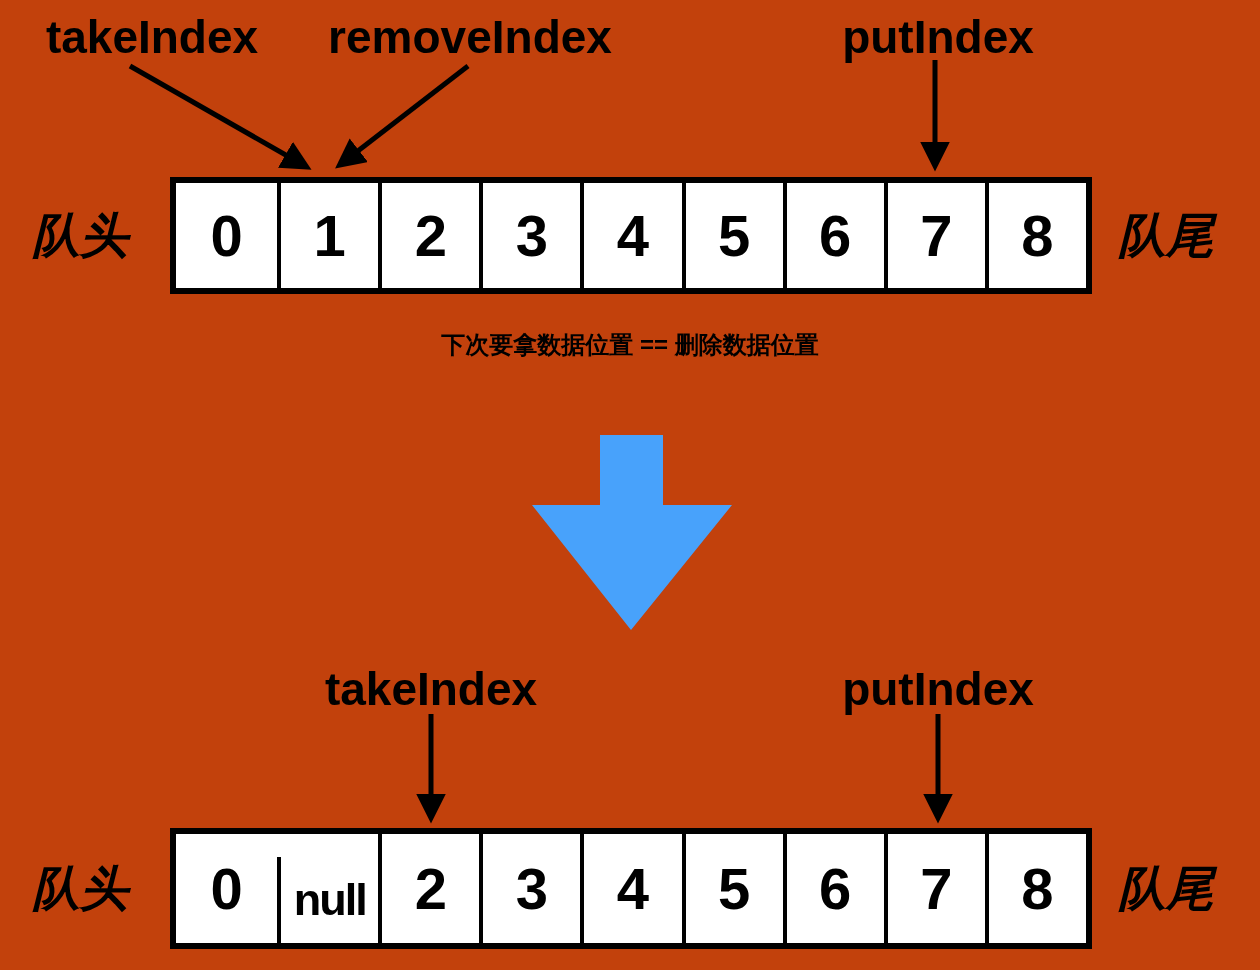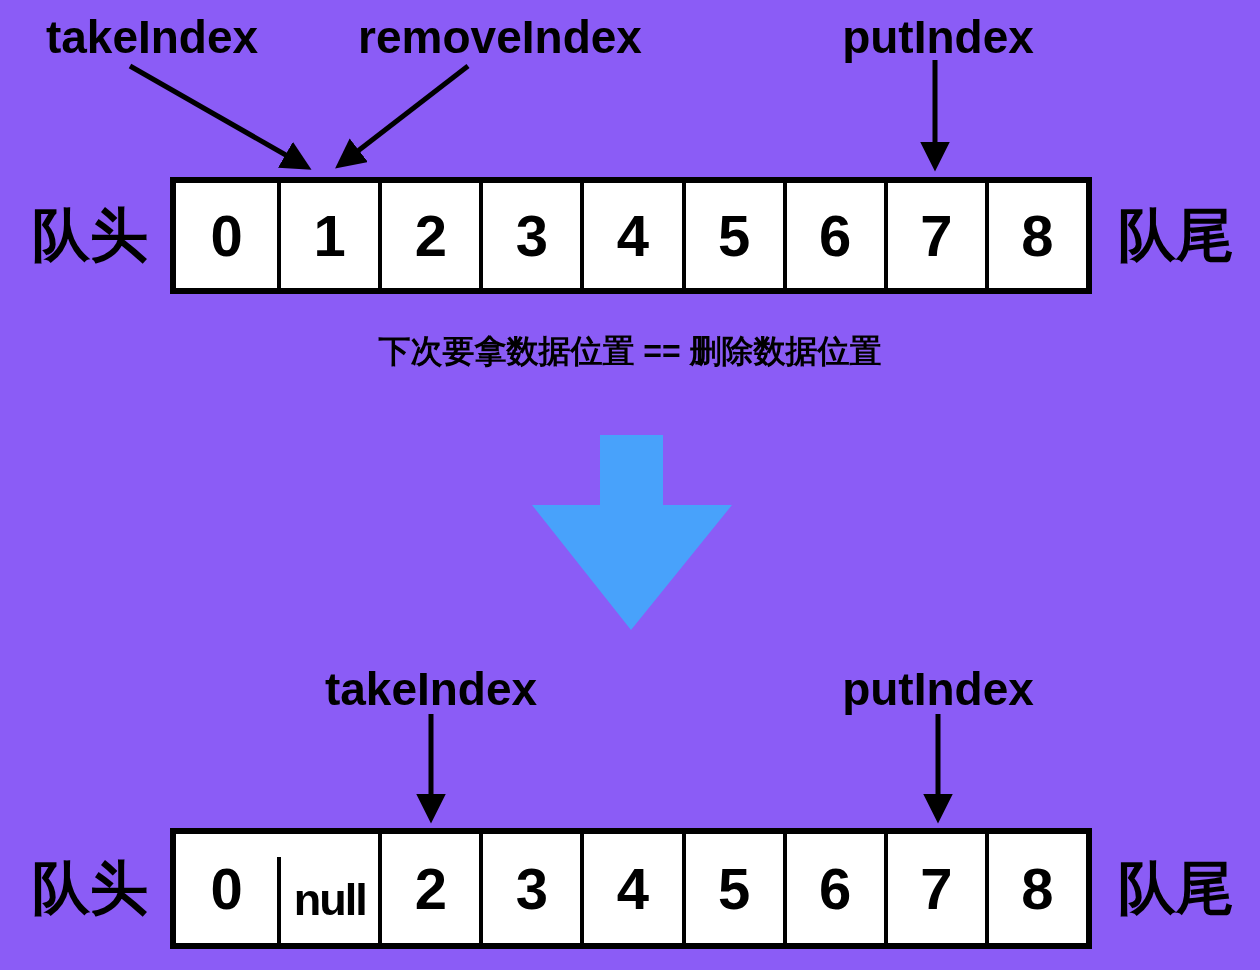--- a/index.html
+++ b/index.html
@@ -1,17 +1,17 @@
 <!DOCTYPE html>
 <html style="--ink: #000000; --arrow-blue: #48a2fb;"><head>
 <meta charset="utf-8">
 <style>
   html,body { margin:0; padding:0; background:#ffffff; }
   .page {
-    position:relative; width:1260px; height:970px; background:#8b5cf6;
+    position:relative; width:1260px; height:970px; background:#c2410c;
     font-family:"Liberation Sans","DejaVu Sans",sans-serif;
     color:var(--ink,#000); overflow:hidden;
   }
   
   .ptr-lbl {
     position:absolute; transform:translateX(-50%);
     font-weight:bold; font-size:46px; line-height:1; white-space:nowrap;
   }
   
   .array {
@@ -24,42 +24,42 @@
   .cell {
     display:flex; align-items:center; justify-content:center;
     border-left:4px solid var(--ink,#000);
     font-weight:bold; font-size:58px; overflow:hidden;
   }
   .cell:first-child { border-left:none; }
   .cell.wide { font-size:45px; letter-spacing:-2px;margin-top:23px; }
   
   .side-lbl {
     position:absolute; display:flex; align-items:center;
-    font-weight:bold; font-size:58px; white-space:nowrap;
+    font-weight:bold; font-size:48px; white-space:nowrap;font-style:italic;
   }
   #head-before, #tail-before { top:177px; height:117px; }
   #head-after,  #tail-after  { top:828px; height:121px; }
   #head-before, #head-after  { left:32px; }
   #tail-before, #tail-after  { left:1118px; }
   
   .caption {
     position:absolute; left:0; right:0; top:326px; text-align:center;
-    font-weight:bold; font-size:32px; line-height:1.6; white-space:nowrap;
+    font-weight:bold; font-size:24px; line-height:1.6; white-space:nowrap;
   }
   
   .overlay { position:absolute; left:0; top:0; pointer-events:none; }
   #transition-arrow { position:absolute; left:532px; top:435px; }
 </style>
 </head>
 <body style="background: rgb(255, 255, 255);">
 
 <div class="page">
 
   <div class="ptr-lbl" style="left:152px; top:14px;">takeIndex</div>
-  <div class="ptr-lbl" style="left:500px; top:14px;">removeIndex</div>
+  <div class="ptr-lbl" style="left:470px; top:14px;">removeIndex</div>
   <div class="ptr-lbl" style="left:938px; top:14px;">putIndex</div>
 
   <svg class="overlay" width="1260" height="970" viewBox="0 0 1260 970">
     <defs>
       <marker id="ah" viewBox="0 0 10 10" refX="7.5" refY="5" markerWidth="6" markerHeight="6" orient="auto-start-reverse">
         <path d="M0,0 L10,5 L0,10 Z" fill="var(--ink,#000)"></path>
       </marker>
     </defs>
     <g stroke="var(--ink,#000)" stroke-width="5" fill="none">
       <line x1="130" y1="66" x2="305" y2="166" marker-end="url(#ah)"></line>

